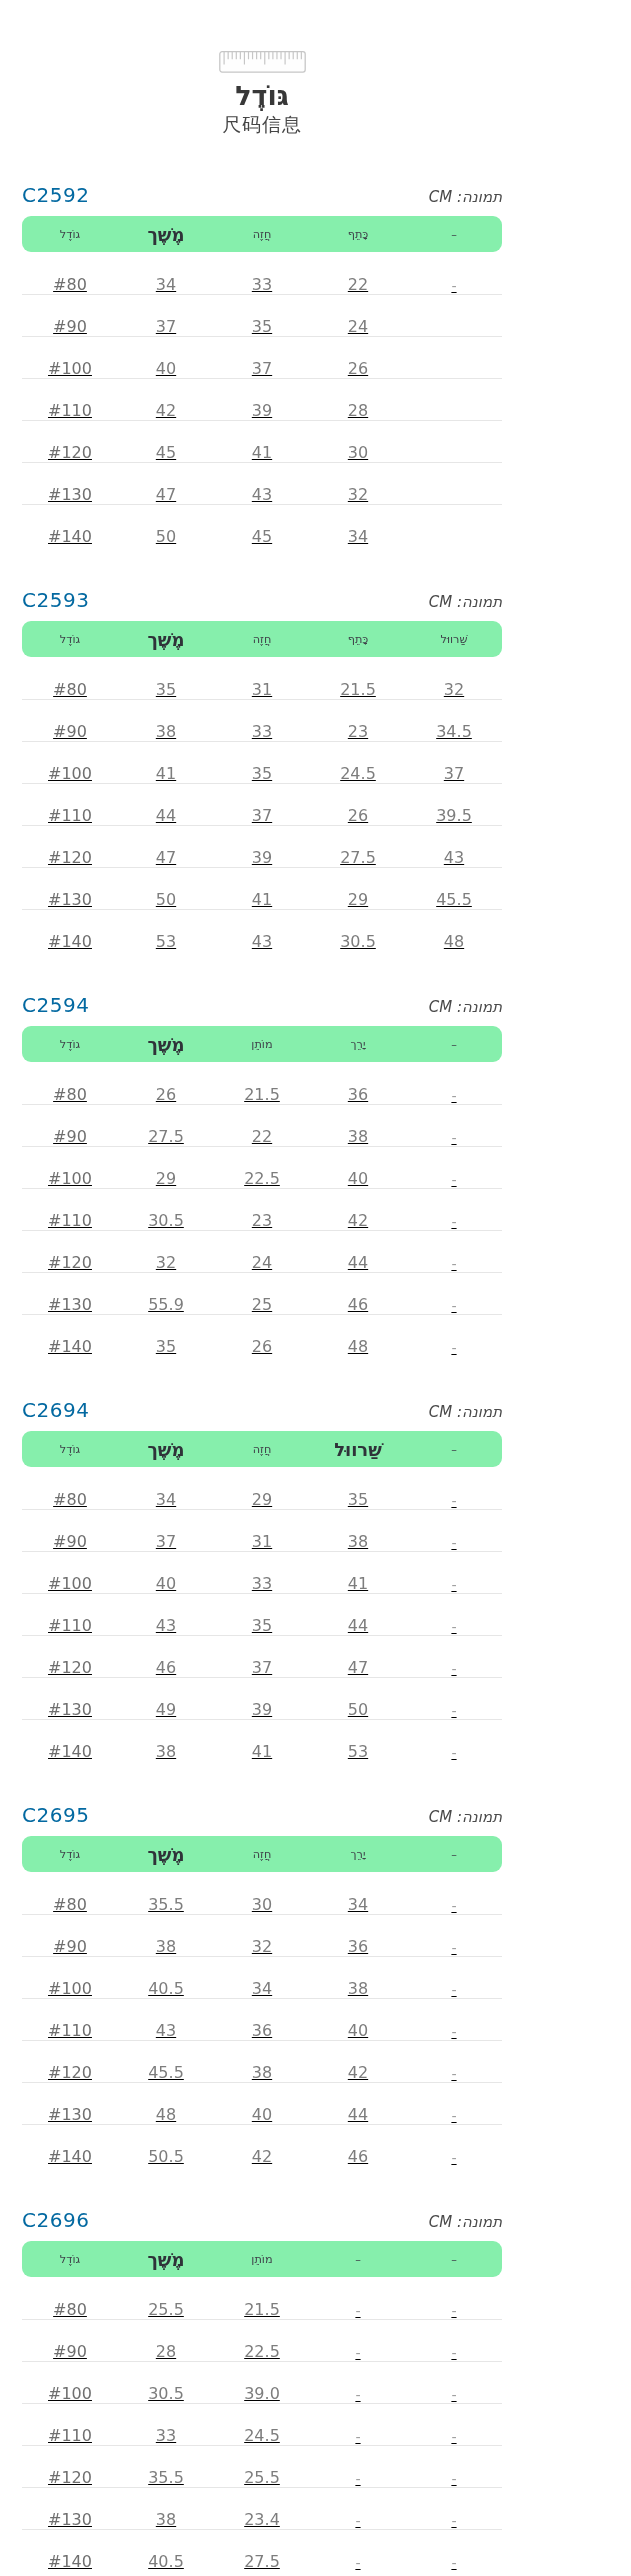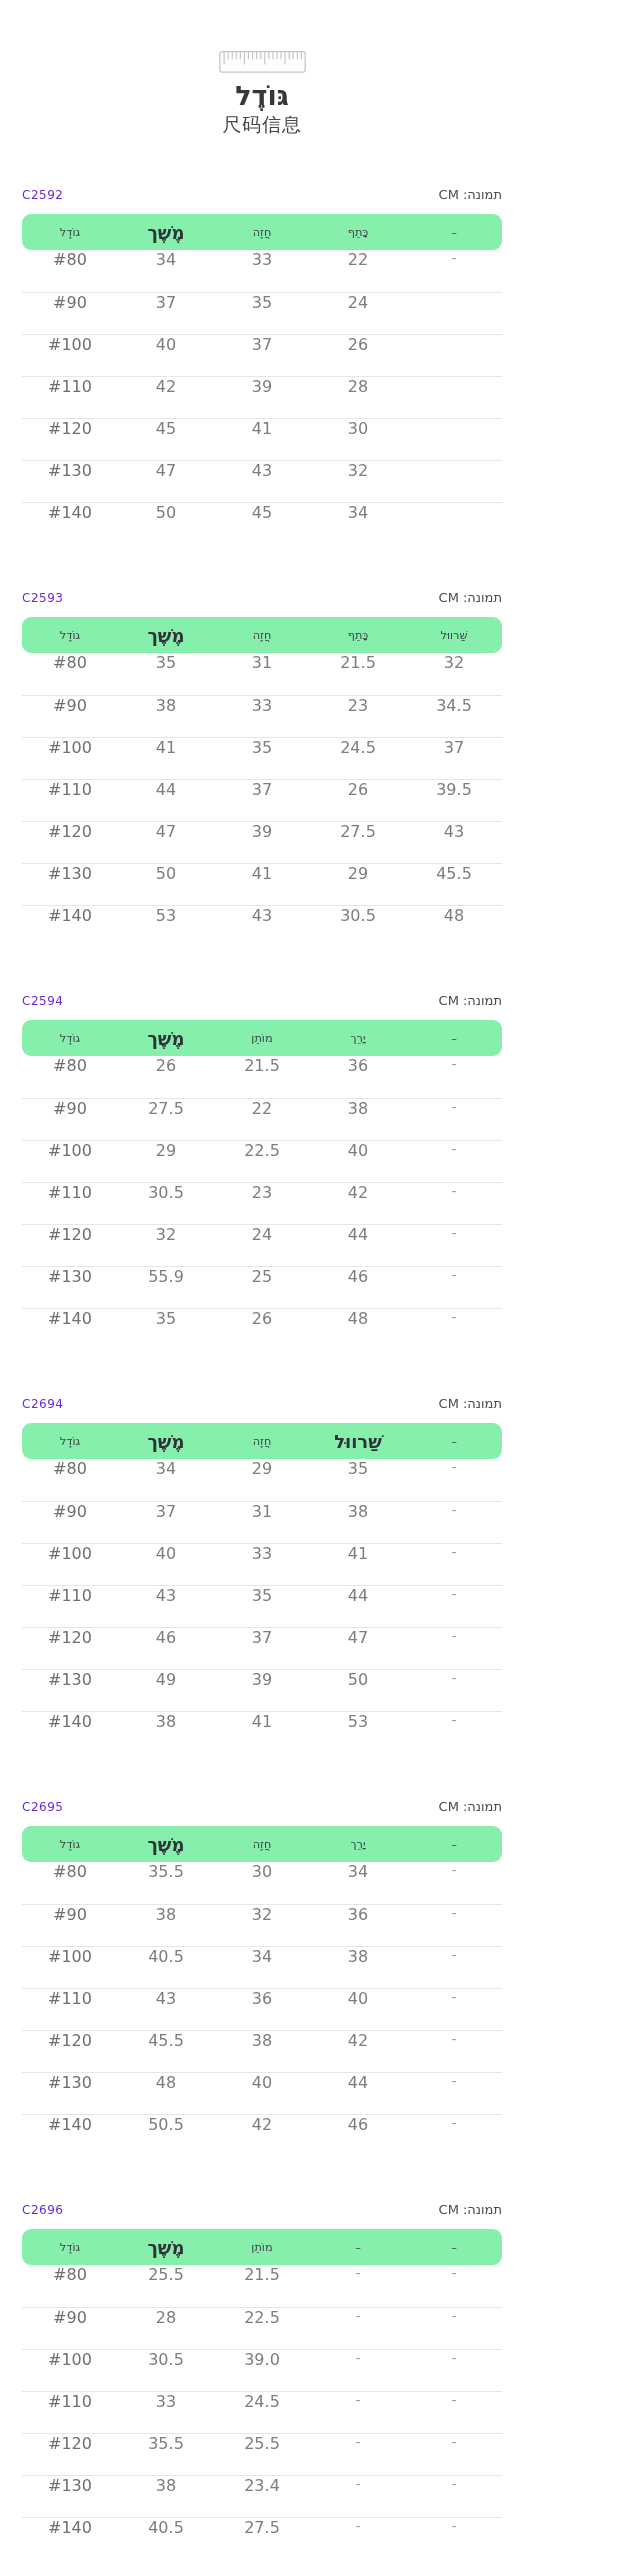--- a/index.html
+++ b/index.html
@@ -17,32 +17,32 @@
   .hero .subtitle{
     margin-top:3.6px;font-size:19px;line-height:21.7px;color:#464646;letter-spacing:0.9px;
   }
   
   main{display:block;margin-top:49px;}
   .size-section{width:480px;margin:0 auto 44px;}
   .section-head{
     display:flex;justify-content:space-between;align-items:baseline;
     line-height:20px;margin-bottom:9px;
   }
-  .sec-id{font-size:12px;color:#6d28d9;letter-spacing:0.5px;}
-  .sec-unit{font-size:13px;color:#4a4a4a;}
+  .sec-id{font-size:20px;color:#0369a1;letter-spacing:0.5px;}
+  .sec-unit{font-size:15px;color:#4a4a4a;font-style:italic;}
   .tbl-head{
     display:flex;height:36px;align-items:center;
     background:#86efac;border-radius:9px;
   }
   .th{
     flex:1 1 0;text-align:center;font-size:11.3px;color:#3f434a;
   }
   .th-bold{font-weight:700;font-size:18px;color:#2f3339;}
   .tbl-body{display:block;}
-  .tr{display:flex;height:42px;align-items:flex-start;box-sizing:border-box;}
+  .tr{display:flex;height:42px;align-items:flex-end;box-sizing:border-box;text-decoration:underline;}
   .tbl-body .tr + .tr{border-top:0.9px solid #e6e6e6;}
   .td{
     flex:1 1 0;text-align:center;font-size:16px;color:#7d7d7d;
   }
   .td-size{color:#6f6f6f;}
   .td-dash{color:#a0a0a0;font-size:14.4px;}
 </style>
 </head>
 <body>
 

